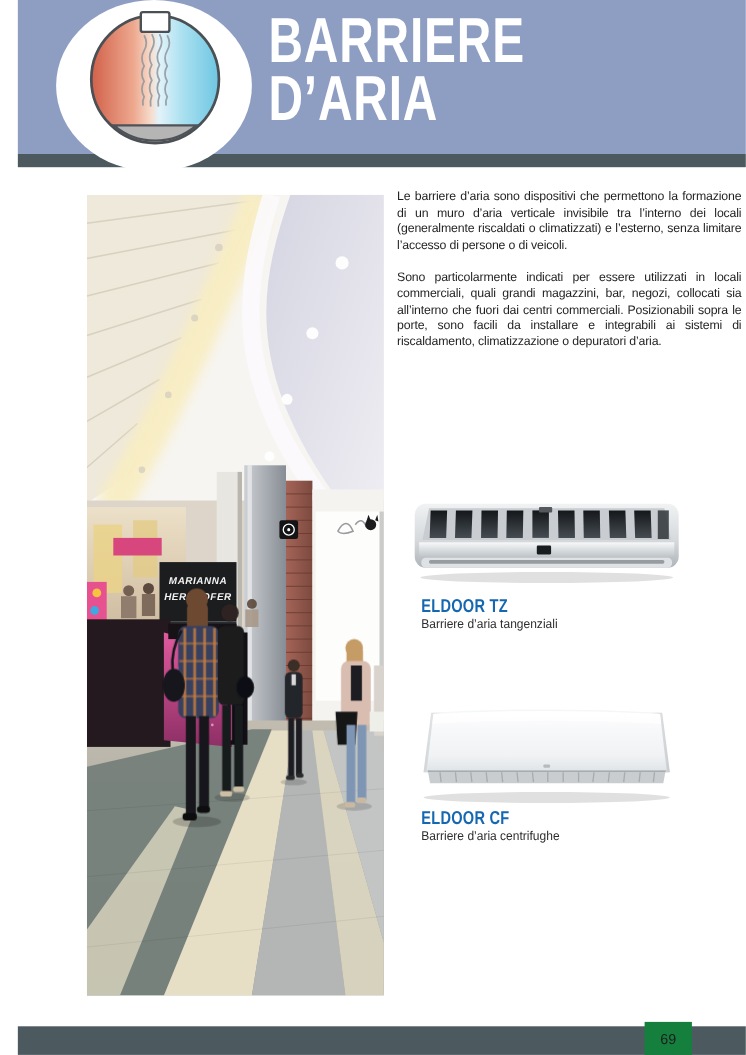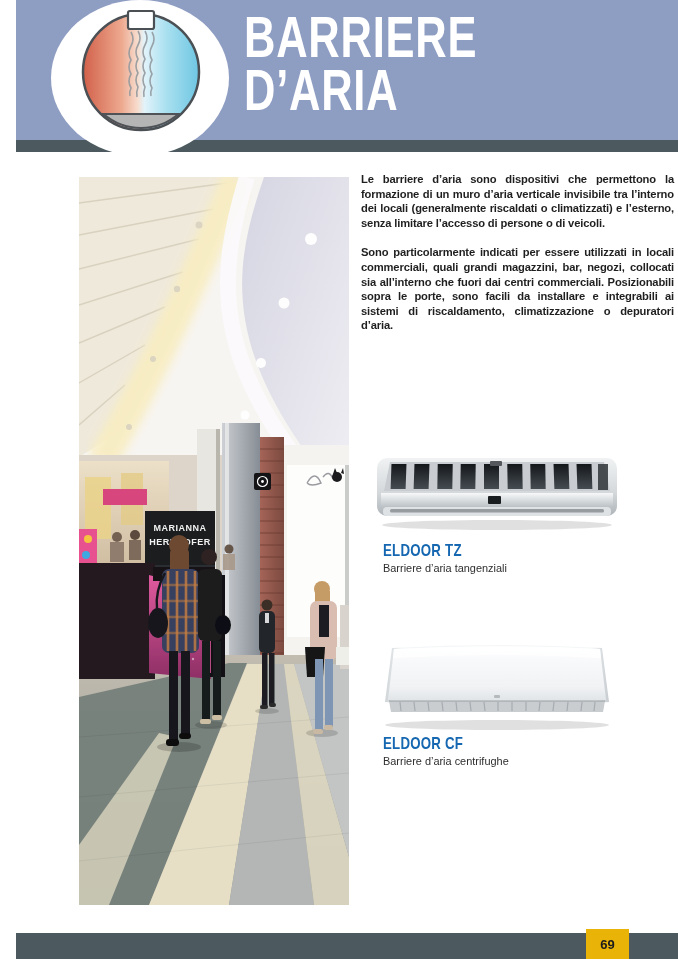--- a/index.html
+++ b/index.html
@@ -10,26 +10,26 @@
   
   .header-band{position:absolute;left:0;top:0;width:678px;height:140px;background:#8e9dc2;}
   .header-strip{position:absolute;left:0;top:140px;width:678px;height:12px;background:#4c5a60;}
   .logo-svg{position:absolute;left:0;top:0;width:220px;height:162px;z-index:3;}
   .page-title{
     position:absolute;left:228px;top:10px;z-index:2;color:#ffffff;
     font-weight:bold;font-size:58px;line-height:53px;letter-spacing:1px;
     transform:scaleX(0.75);transform-origin:left top;white-space:nowrap;
   }
   
-  .photo{position:absolute;left:63px;top:177px;width:264px;height:728px;}
+  .photo{position:absolute;left:63px;top:177px;width:264px;height:728px;font-style:italic;}
   .photo svg{display:block;}
   
   .intro{
     position:absolute;left:345px;top:172px;width:313px;color:#1f1f1f;
-    font-size:11.2px;line-height:14.6px;text-align:justify;letter-spacing:-0.15px;font-weight:bold;
+    font-size:11.2px;line-height:14.6px;text-align:justify;letter-spacing:-0.15px;
   }
   .intro p{margin:0 0 15px 0;}
   
   .product-img{position:absolute;}
   .product-name{
     position:absolute;color:#1467b0;font-weight:bold;font-size:17px;
     transform:scaleX(0.78);transform-origin:left top;white-space:nowrap;letter-spacing:0.3px;
   }
   .product-desc{
     position:absolute;color:#2e2e2e;font-size:11.5px;
@@ -37,23 +37,23 @@
   }
   #tz-img{left:356px;top:449px;width:250px;height:84px;}
   #tz-name{left:367px;top:541px;}
   #tz-desc{left:367px;top:562px;}
   #cf-img{left:360px;top:638px;width:242px;height:96px;}
   #cf-name{left:367px;top:734px;}
   #cf-desc{left:367px;top:755px;}
   
   .footer-bar{position:absolute;left:0;top:933px;width:678px;height:26px;background:#4c5a60;}
   .page-number-box{
-    position:absolute;left:570px;top:929px;width:43px;height:30px;background:#eab308;
+    position:absolute;left:570px;top:929px;width:43px;height:30px;background:#15803d;
     display:flex;align-items:center;justify-content:center;
-    font-size:13px;font-weight:bold;color:#1c1c1c;z-index:2;
+    font-size:13px;font-weight:normal;color:#1c1c1c;z-index:2;
   }
 </style>
 </head>
 <body>
 
 <div class="page">
 
   <div class="header-band"></div>
   <div class="header-strip"></div>
 

